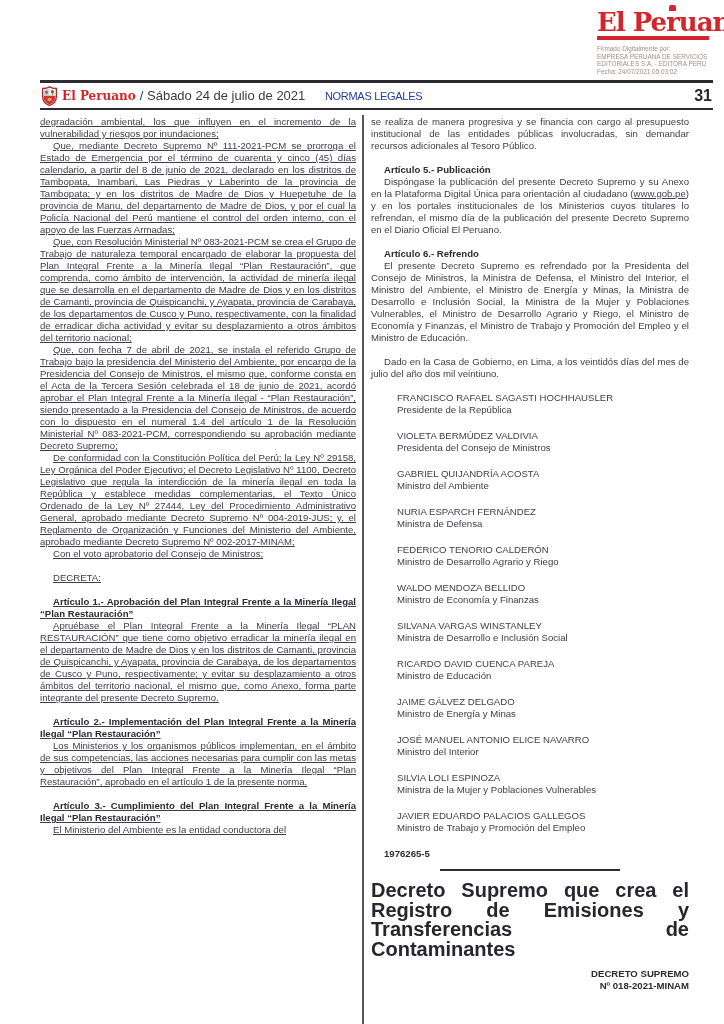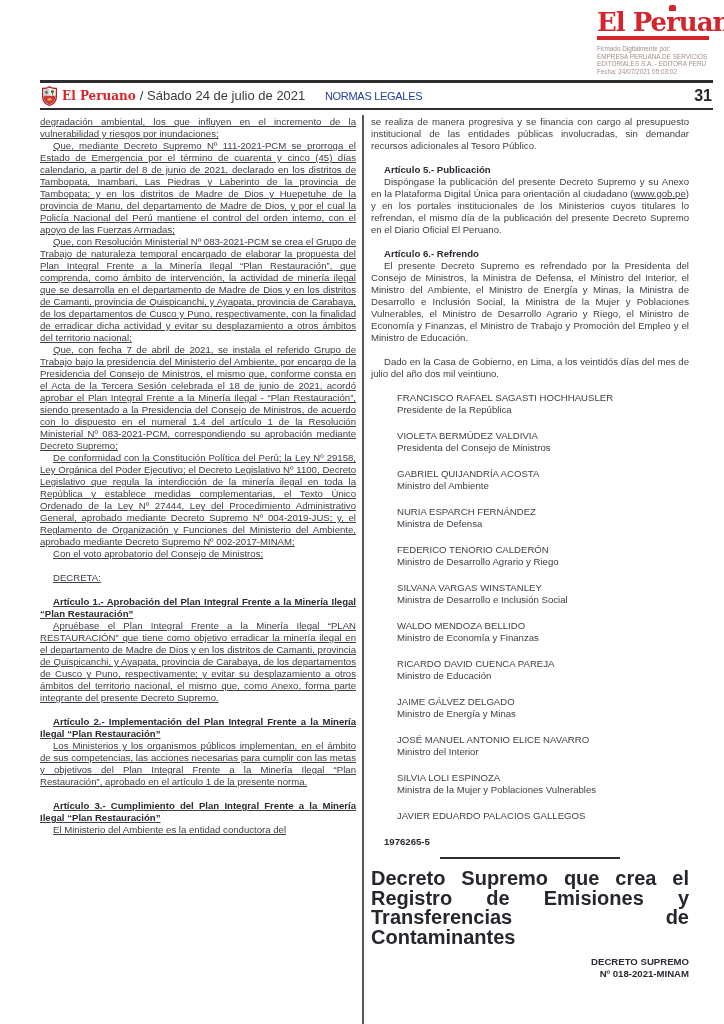--- a/index.html
+++ b/index.html
@@ -139,45 +139,46 @@
       </div>
       <div class="blk-sig">
         <div class="sig-name">NURIA ESPARCH FERNÁNDEZ</div>
         <div class="sig-role">Ministra de Defensa</div>
       </div>
       <div class="blk-sig">
         <div class="sig-name">FEDERICO TENORIO CALDERÓN</div>
         <div class="sig-role">Ministro de Desarrollo Agrario y Riego</div>
       </div>
       <div class="blk-sig">
+        <div class="sig-name">WALDO MENDOZA BELLIDO</div>
+        <div class="sig-role">Ministro de Economía y Finanzas</div>
+      </div>
+      <div class="blk-sig">
         <div class="sig-name">SILVANA VARGAS WINSTANLEY</div>
         <div class="sig-role">Ministra de Desarrollo e Inclusión Social</div>
-      </div>
-      <div class="blk-sig">
-        <div class="sig-name">WALDO MENDOZA BELLIDO</div>
-        <div class="sig-role">Ministro de Economía y Finanzas</div>
       </div>
       <div class="blk-sig">
         <div class="sig-name">RICARDO DAVID CUENCA PAREJA</div>
         <div class="sig-role">Ministro de Educación</div>
       </div>
       <div class="blk-sig">
         <div class="sig-name">JAIME GÁLVEZ DELGADO</div>
         <div class="sig-role">Ministro de Energía y Minas</div>
       </div>
       <div class="blk-sig">
         <div class="sig-name">JOSÉ MANUEL ANTONIO ELICE NAVARRO</div>
         <div class="sig-role">Ministro del Interior</div>
       </div>
       <div class="blk-sig">
         <div class="sig-name">SILVIA LOLI ESPINOZA</div>
         <div class="sig-role">Ministra de la Mujer y Poblaciones Vulnerables</div>
       </div>
       <div class="blk-sig">
         <div class="sig-name">JAVIER EDUARDO PALACIOS GALLEGOS</div>
+        <div class="sig-role">Ministro de Trabajo y Promoción del Empleo</div>
       </div>
       <div class="blk-code">1976265-5</div>
       <div class="blk-rule"></div>
       <div class="blk-title">Decreto Supremo que crea el Registro de Emisiones y Transferencias de Contaminantes</div>
       <div class="blk-center">
         <div>DECRETO SUPREMO</div>
         <div>Nº 018-2021-MINAM</div>
       </div>
     </div>
 

